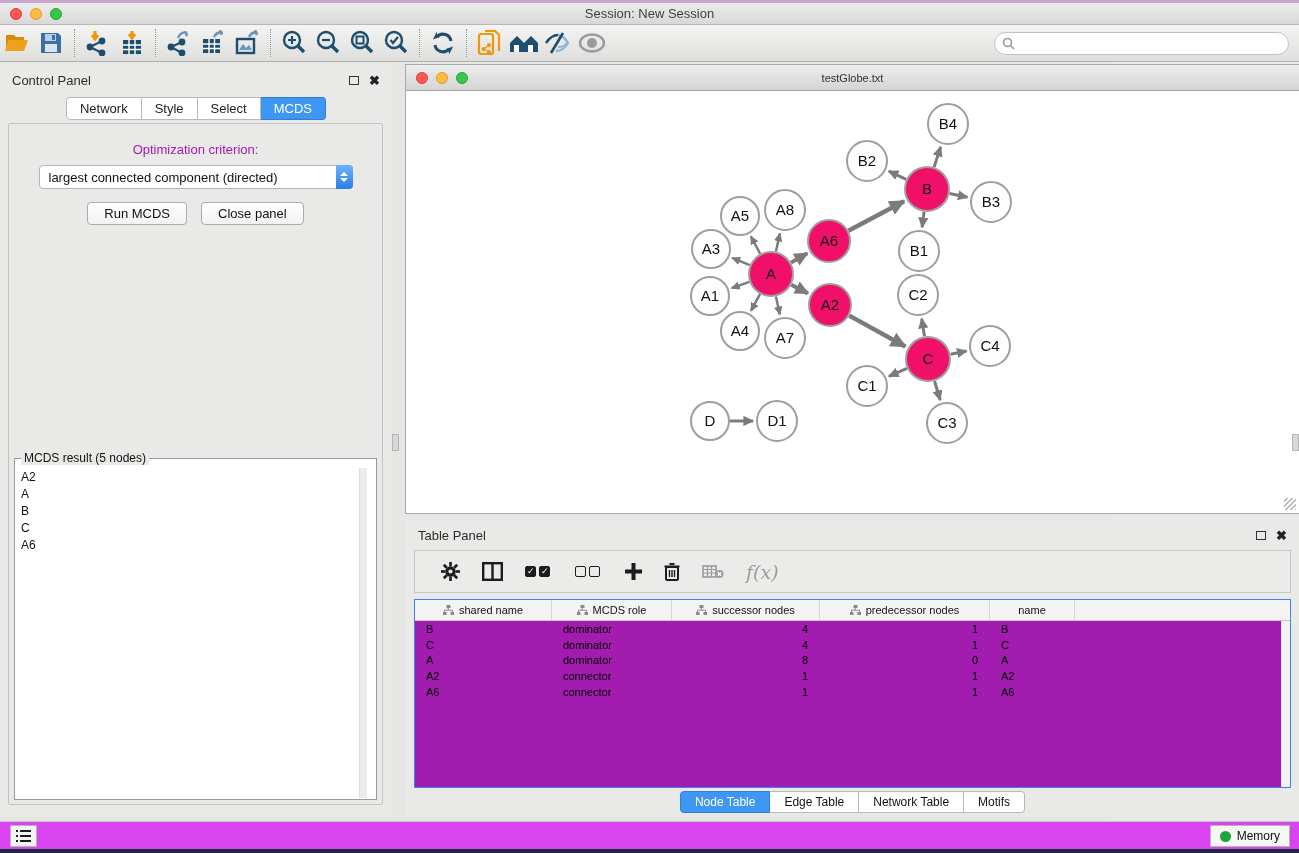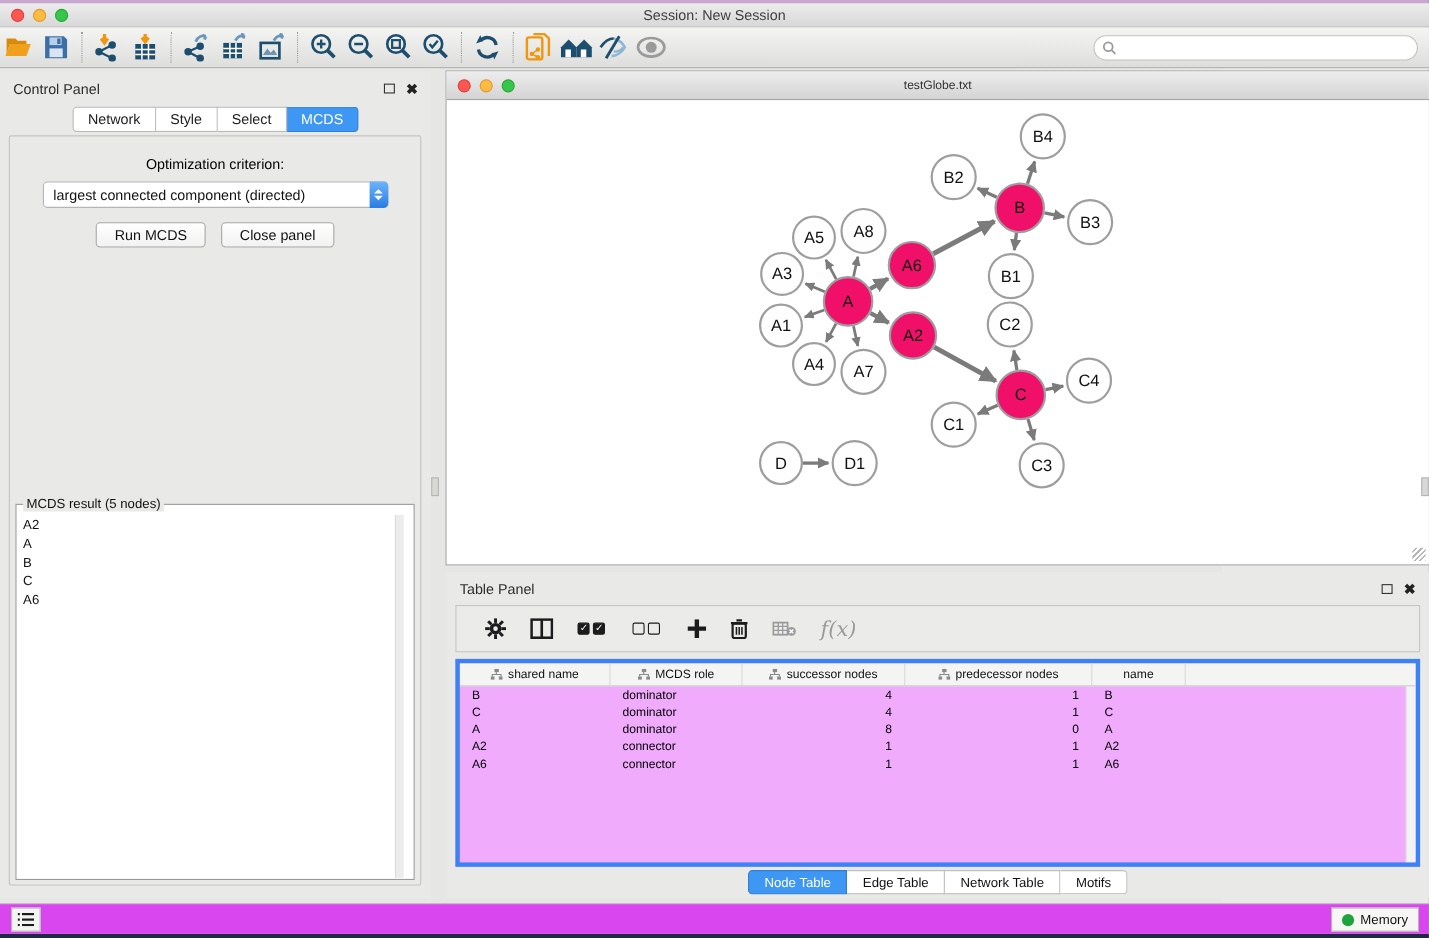--- a/index.html
+++ b/index.html
@@ -32,21 +32,21 @@
   .panel-head { height:30px; display:flex; align-items:center; padding:0 12px; }
   .panel-head .ph-title { font-size:13px; color:#2d2d2d; flex:1; }
   .float-ic { width:10px; height:9px; border:1.5px solid #333; margin-right:10px; cursor:pointer; }
   .close-ic { font-size:13px; font-weight:bold; color:#222; cursor:pointer; line-height:1; }
   .ctabs { display:flex; justify-content:center; margin-top:2px; }
   .ctab { font-size:13px; padding:3px 13px; background:#fff; border:1px solid #b9b9b9; border-left:none; color:#222; cursor:pointer; }
   .ctab:first-child { border-left:1px solid #b9b9b9; border-radius:4px 0 0 4px; }
   .ctab:last-child { border-radius:0 4px 4px 0; }
   .ctab.sel { background:#3e97f2; border-color:#2f7fd6; color:#fff; }
   .cbody { position:absolute; left:8px; right:9px; top:58px; bottom:12px; border:1px solid #c3c3c3; border-radius:2px; background:#e9e9e7; }
-  .opt-label { text-align:center; font-size:13px; color:#000000; margin-top:18px; }
+  .opt-label { text-align:center; font-size:13px; color:#a21caf; margin-top:18px; }
   .dropdown { margin:8px auto 0; width:314px; height:24px; background:#fff; border:1px solid #b5b5b5; border-radius:4px; display:flex; align-items:center; position:relative; cursor:pointer; }
   .dropdown .dval { font-size:13px; color:#111; padding-left:9px; flex:1; }
   .stepper { width:17px; height:24px; margin-right:-1px; border-radius:0 4px 4px 0; background:linear-gradient(#6db3fa,#2a7de4); display:flex; flex-direction:column; align-items:center; justify-content:center; gap:2px; }
   .stepper .up { width:0; height:0; border-left:4px solid transparent; border-right:4px solid transparent; border-bottom:4px solid #fff; }
   .stepper .dn { width:0; height:0; border-left:4px solid transparent; border-right:4px solid transparent; border-top:4px solid #fff; }
   .btnrow { display:flex; justify-content:center; gap:14px; margin-top:13px; }
   .pbtn { font-size:13px; color:#111; background:linear-gradient(#ffffff,#f2f2f2); border:1px solid #ababab; border-radius:4px; padding:3px 16px; cursor:pointer; }
   .mcds-box { position:absolute; left:5px; right:5px; top:334px; bottom:4px; border:1px solid #9a9a9a; background:#fff; }
   .mcds-legend { position:absolute; top:-8px; left:6px; background:#e9e9e7; font-size:12px; color:#111; padding:0 3px; }
   .mcds-list { position:absolute; inset:9px 1px 1px 1px; background:#fff; overflow:hidden; }
@@ -64,21 +64,21 @@
   .split-handle { position:absolute; width:7px; height:17px; background:#d8d8d6; border:1px solid #b5b5b5; }
 
   
   .tpanel { position:absolute; left:406px; top:457px; width:893px; height:296px; background:#e9e9e7; }
   .tp-toolbar { position:absolute; left:8px; right:8px; top:30px; height:43px; background:#ebebe9; border:1px solid #c6c6c6; display:flex; align-items:center; padding-left:26px; gap:22px; }
   .tpi { display:flex; align-items:center; cursor:pointer; }
   .cb { width:11px; height:11px; border:1.5px solid #1c1c1c; border-radius:2px; display:inline-block; margin-right:3px; position:relative; }
   .cb.on { background:#1c1c1c; }
   .cb.on::after { content:"✓"; color:#fff; font-size:9px; position:absolute; left:1px; top:-1px; }
   .fx { font-family:"DejaVu Serif", serif; font-style:italic; font-size:19px; color:#9a9a9a; }
-  .grid { position:absolute; left:8px; right:8px; top:79px; bottom:28px; background:#f0abfc; border:4px solid #3b82f6; overflow:hidden; }
+  .grid { position:absolute; left:8px; right:8px; top:79px; bottom:28px; background:#a21caf; border:1px solid #3b82f6; overflow:hidden; }
   .thead { display:flex; height:21px; background:#f4f4f3; border-bottom:1px solid #c9c9c9; }
   .th { display:flex; align-items:center; justify-content:center; gap:5px; font-size:11px; color:#111; border-right:1px solid #d9d9d9; height:100%; }
   .trow { display:flex; height:15.8px; align-items:center; }
   .td { font-size:11px; color:#000; white-space:nowrap; overflow:hidden; }
   .grid-vscroll { position:absolute; top:21px; bottom:0; right:0; width:9px; background:#f2f2f2; border-left:1px solid #e0e0e0; }
   .btabs { position:absolute; bottom:3px; left:0; right:0; display:flex; justify-content:center; }
   .btab { font-size:12px; padding:3px 14px; background:#fff; border:1px solid #b9b9b9; border-left:none; color:#111; cursor:pointer; }
   .btab:first-child { border-left:1px solid #b9b9b9; border-radius:4px 0 0 4px; }
   .btab:last-child { border-radius:0 4px 4px 0; }
   .btab.sel { background:#3e97f2; border-color:#2f7fd6; color:#fff; }

